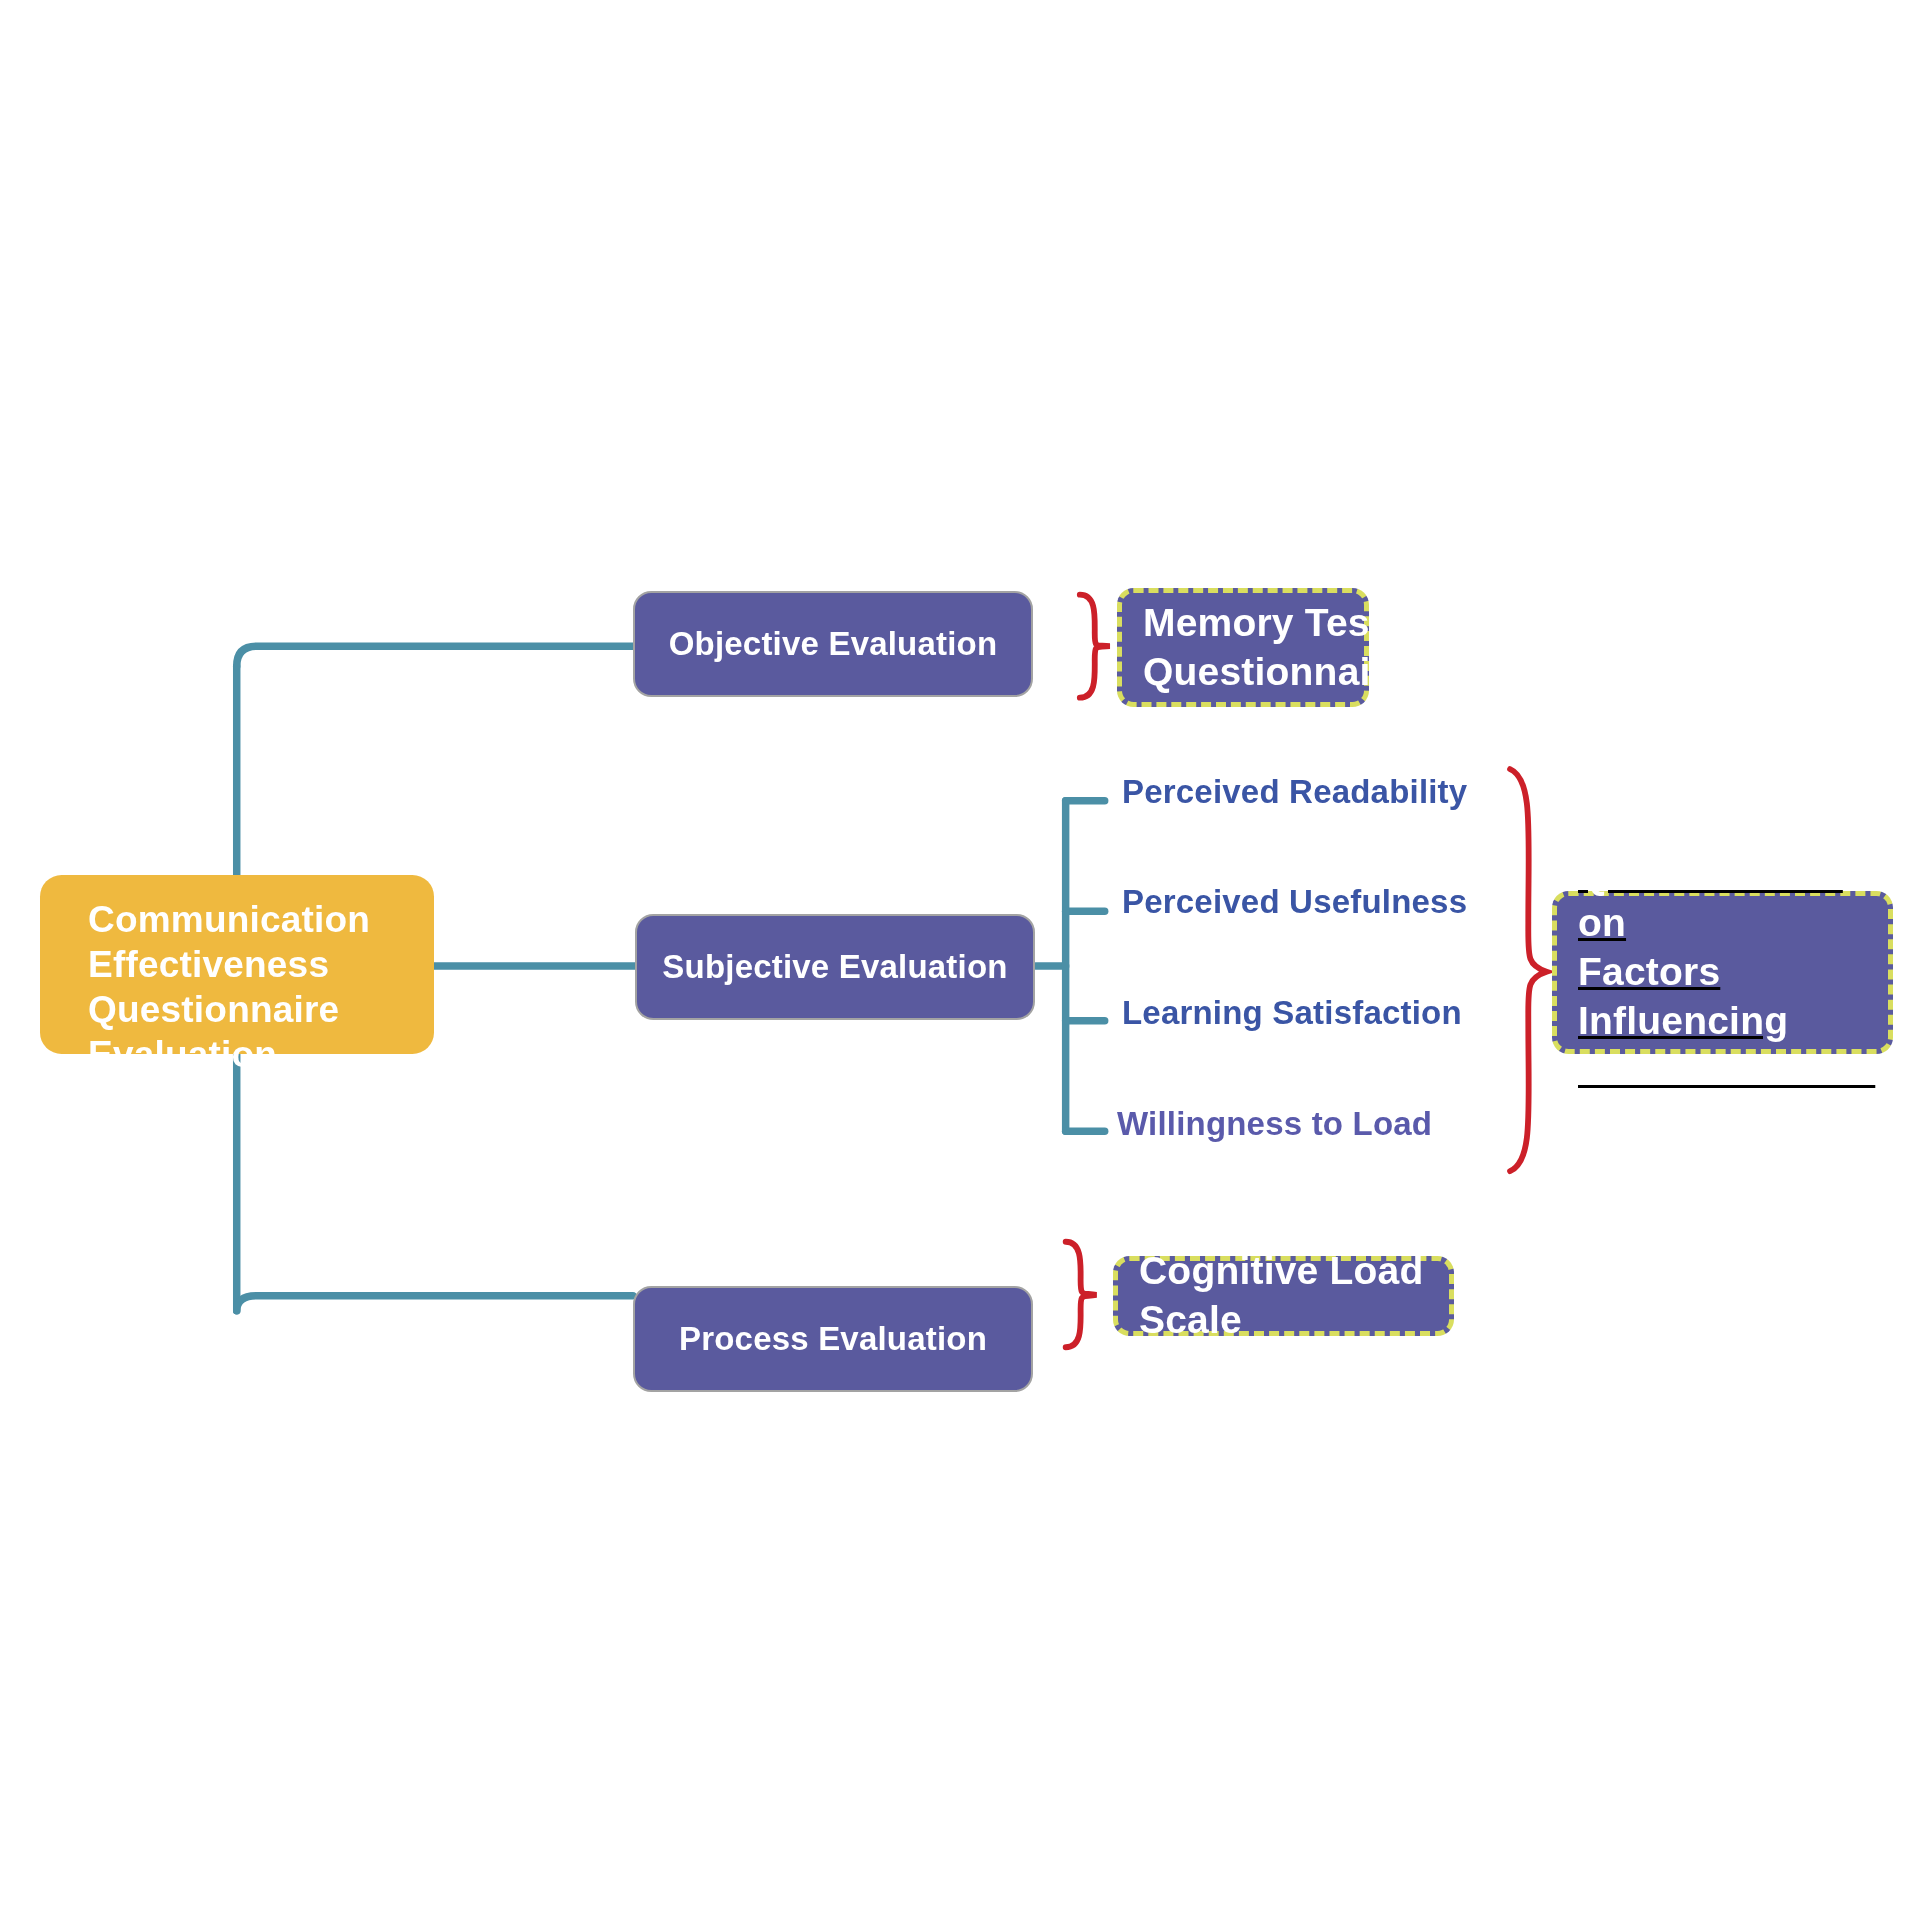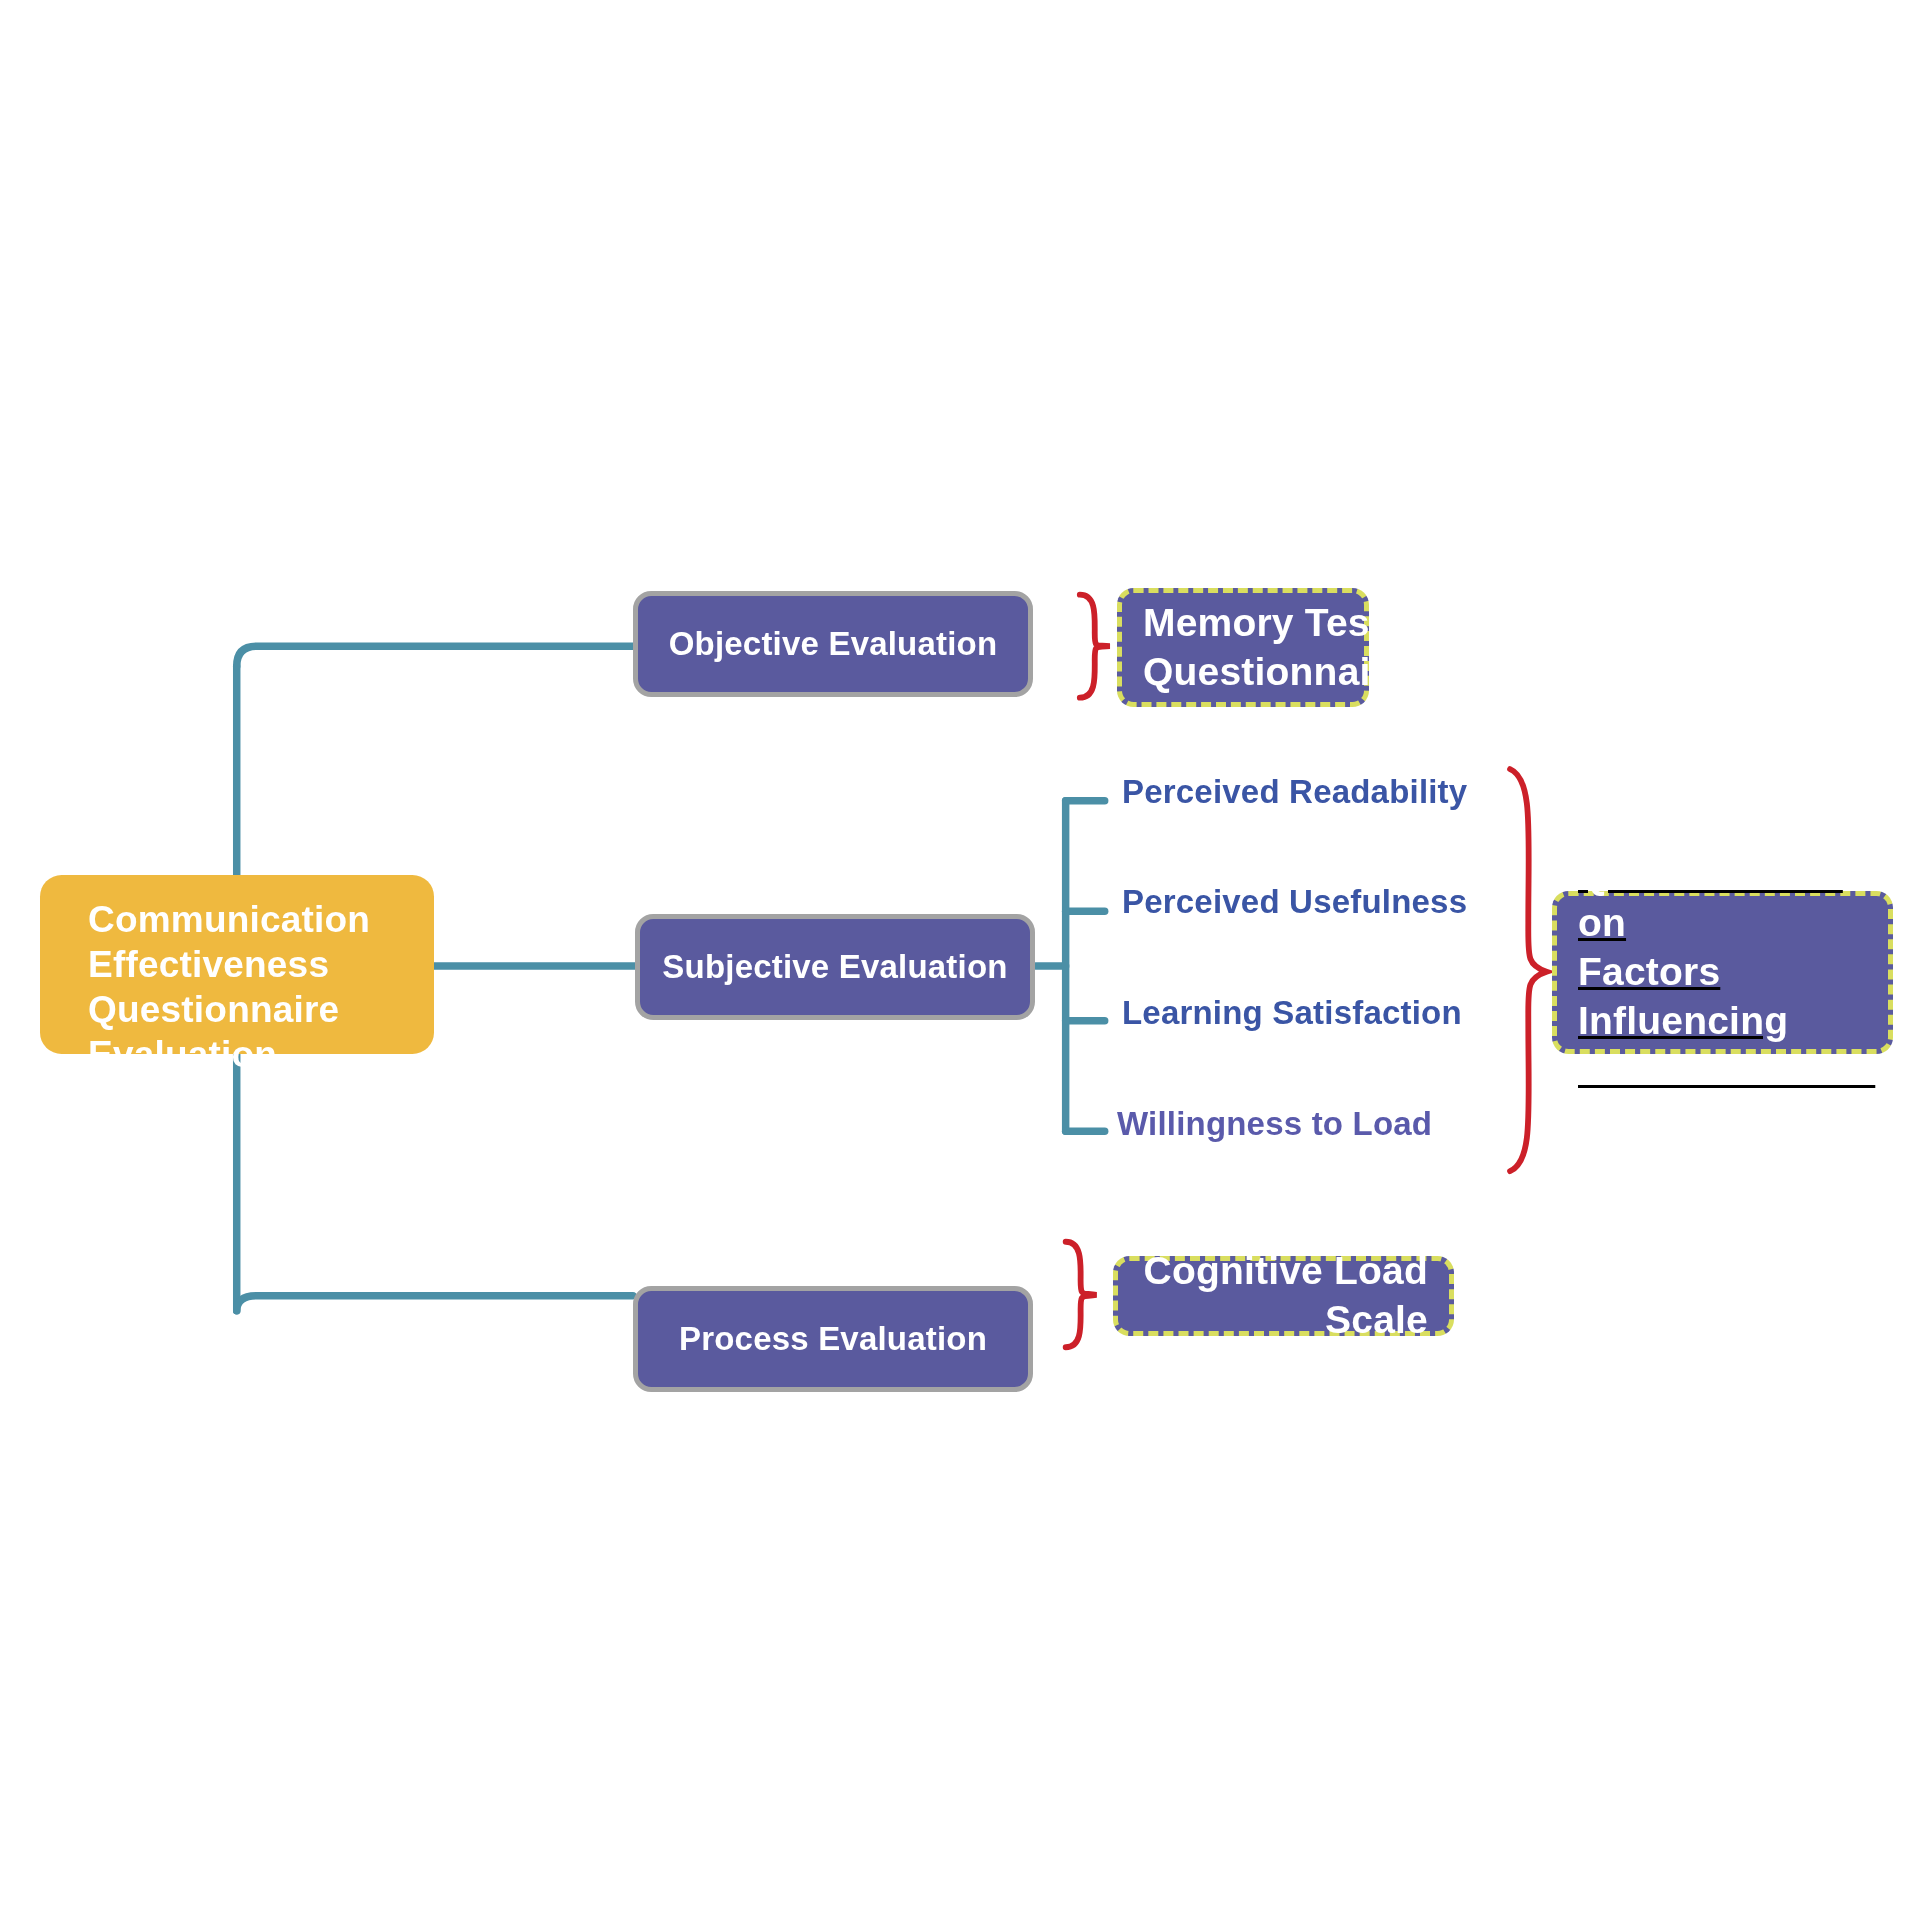--- a/index.html
+++ b/index.html
@@ -48,21 +48,21 @@
     font-weight: bold;
     line-height: 1.22;
     letter-spacing: 0.2px;
     white-space: pre-line;
   }
 
   
   .branch-node {
     position: absolute;
     background: #5A5A9E;
-    border: 5px solid #a3a3a3;
+    border: 2px solid #a3a3a3;
     border-radius: 18.3px;
     box-sizing: border-box;
     display: flex;
     align-items: center;
     justify-content: center;
     z-index: 5;
   }
   .branch-node .branch-label {
     color: #ffffff;
     font-size: 33px;
@@ -100,21 +100,21 @@
   }
   #node-factors {
     left: 1552px; top: 891px; width: 341px; height: 163px;
     padding-left: 21px;
     text-decoration: underline;
   }
   #node-cognitive-load {
     left: 1113px; top: 1256px; width: 341px; height: 80px;
     padding-left: 21px; justify-content: center;
   }
-  #node-cognitive-load .instrument-label { padding-right: 21px; text-align: right; }
+  #node-cognitive-load .instrument-label { padding-right: 21px; }
 
   
   .leaf-item {
     position: absolute;
     color: #3A55A5;
     font-size: 33px;
     font-weight: bold;
     letter-spacing: 0.2px;
     white-space: nowrap;
     z-index: 5;

